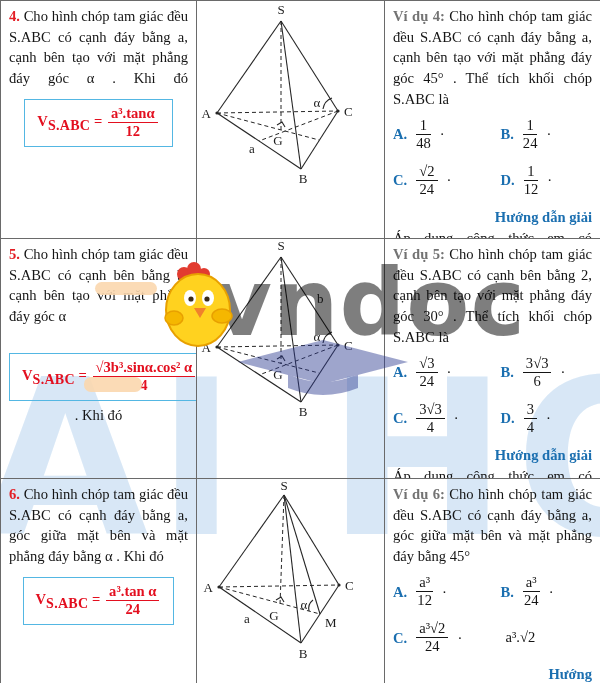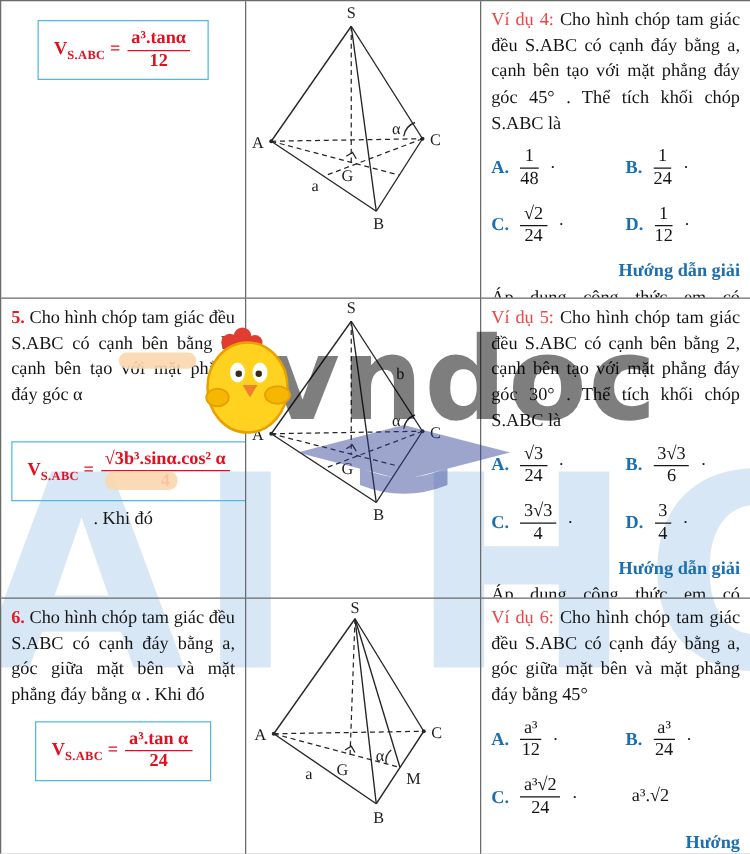--- a/index.html
+++ b/index.html
@@ -37,28 +37,28 @@
   .p-statement.stretch{text-align-last:justify}
   .prob-num{color:#e31e25;font-weight:bold}
   .after-line{margin:4px 0 0 0;text-align:center}
   .after-line:empty{display:none}
   .formula-box{
     border:1.6px solid #54b7e3;background:#fff0;
     margin:10px auto 2px auto;padding:5px 12px;width:max-content;max-width:170px;
     color:#e30f1f;font-weight:bold;text-align:center;white-space:nowrap;
   }
   .formula-box.push{margin-top:26px}
-  sub{font-size:10px;letter-spacing:.3px}
+  sub{font-size:14px;letter-spacing:.3px}
   .frac{display:inline-block;vertical-align:middle;text-align:center;padding:0 2px}
   .frac .num{display:block;border-bottom:1px solid currentColor;padding:0 3px;line-height:1.2}
   .frac .den{display:block;line-height:1.2}
   .frac .den:empty{display:none}
   .opt-partial .frac .num{border-bottom:none}
   
-  .ex-title{color:#ef4444;font-weight:normal}
+  .ex-title{color:#737373;font-weight:bold}
   .options{display:flex;flex-wrap:wrap;margin:2px 0 0 0}
   .opt{display:flex;align-items:center;gap:7px;margin:5px 0;text-align:left}
   .opt.c1{width:54%}
   .opt.c2{width:46%}
   .opt-label{color:#1b6fb0;font-weight:bold}
   .guide-title{color:#1b6fb0;font-weight:bold;text-align:right;margin:3px 0 1px 0}
   .guide-text{text-align:justify;text-align-last:justify;margin:1px 0}
   
   .diag{display:block;width:100%;height:100%}
   .diag line,.diag path{stroke:#262626;stroke-width:1.1;fill:none}
@@ -79,20 +79,21 @@
   #peach2{left:84px;top:377px;width:58px;height:15px}
 </style>
 </head>
 <body>
 
 <div class="wm" id="wm-bg">AI HOC</div>
 
 <div class="grid">
 
   <div class="cell txt">
+    <p class="p-statement stretch"><span class="prob-num">4.</span> <span>Cho hình chóp tam giác đều S.ABC có cạnh đáy bằng a, cạnh bên tạo với mặt phẳng đáy góc α . Khi đó</span></p>
     <div class="formula-box">
       <span>V</span><sub>S.ABC</sub>
       <span>=</span>
       <span class="frac"><span class="num">a³.tanα</span><span class="den">12</span></span>
     </div>
 
   </div>
 
   <div class="cell mid">
     <svg class="diag" viewBox="0 0 187 237">

